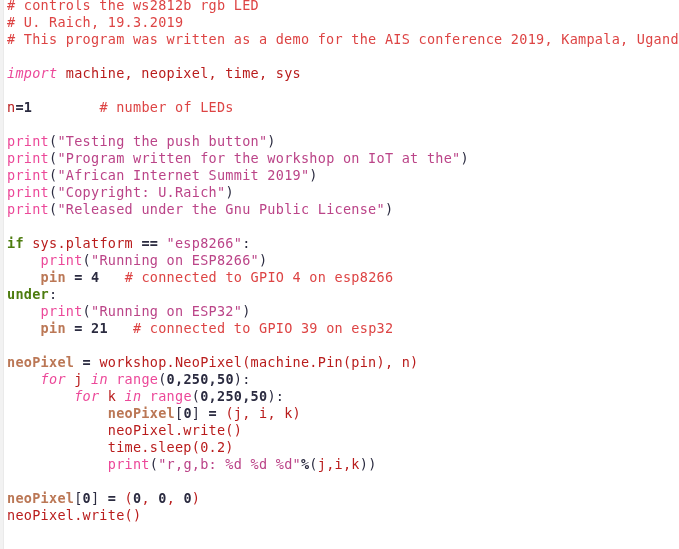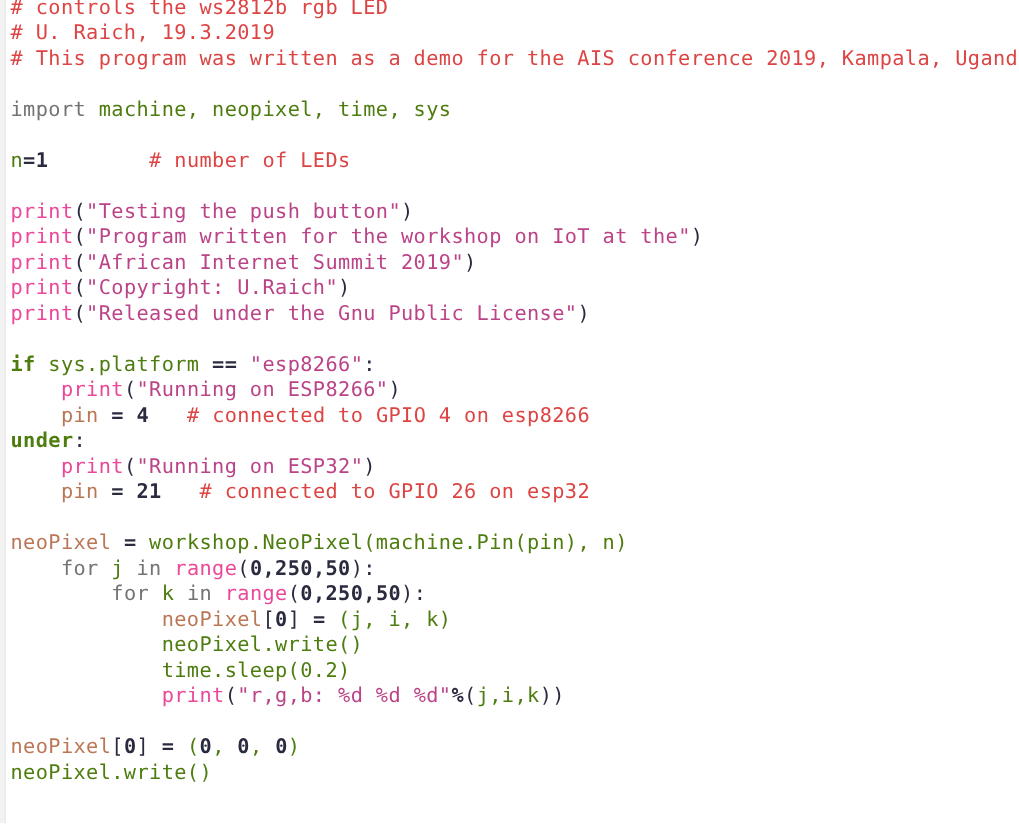--- a/index.html
+++ b/index.html
@@ -52,27 +52,27 @@
   }
   
   .line.first {
     height: 14px;
     line-height: 11px;
     overflow: hidden;
   }
 
   
   .tok-comment  { color: #dd4444; }
-  .tok-keyword  { color: #737373; }
+  .tok-keyword  { color: #ec4899; font-style: italic; }
   .tok-builtin  { color: #ec4899; }
   .tok-control  { color: #4d7c0f; font-weight: bold; }
-  .tok-name     { color: #bb7755; }
+  .tok-name     { color: #bb7755; font-weight: bold; }
   .tok-string   { color: #bb4488; }
   .tok-number   { color: #2b2b40; font-weight: bold; }
-  .tok-plain    { color: #4d7c0f; }
+  .tok-plain    { color: #b91c1c; }
   .tok-punct    { color: #2b2b40; }
   .tok-op       { color: #2b2b40; font-weight: bold; }
   .tok-blank    { color: transparent; }
 </style>
 </head>
 <body>
 
 <div id="editor">
   <div id="gutter-rule"></div>
   <div id="code">
@@ -88,21 +88,21 @@
       <div class="line"><span class="tok-builtin">print</span><span class="tok-punct">(</span><span class="tok-string">"Program written for the workshop on IoT at the"</span><span class="tok-punct">)</span></div>
       <div class="line"><span class="tok-builtin">print</span><span class="tok-punct">(</span><span class="tok-string">"African Internet Summit 2019"</span><span class="tok-punct">)</span></div>
       <div class="line"><span class="tok-builtin">print</span><span class="tok-punct">(</span><span class="tok-string">"Copyright: U.Raich"</span><span class="tok-punct">)</span></div>
       <div class="line"><span class="tok-builtin">print</span><span class="tok-punct">(</span><span class="tok-string">"Released under the Gnu Public License"</span><span class="tok-punct">)</span></div>
       <div class="line"><span class="tok-blank"> </span></div>
       <div class="line"><span class="tok-control">if</span><span class="tok-plain"> sys.platform </span><span class="tok-op">==</span><span class="tok-plain"> </span><span class="tok-string">"esp8266"</span><span class="tok-punct">:</span></div>
       <div class="line"><span class="tok-plain">    </span><span class="tok-builtin">print</span><span class="tok-punct">(</span><span class="tok-string">"Running on ESP8266"</span><span class="tok-punct">)</span></div>
       <div class="line"><span class="tok-plain">    </span><span class="tok-name">pin</span><span class="tok-plain"> </span><span class="tok-op">=</span><span class="tok-plain"> </span><span class="tok-number">4</span><span class="tok-plain">   </span><span class="tok-comment"># connected to GPIO 4 on esp8266</span></div>
       <div class="line"><span class="tok-control">under</span><span class="tok-punct">:</span></div>
       <div class="line"><span class="tok-plain">    </span><span class="tok-builtin">print</span><span class="tok-punct">(</span><span class="tok-string">"Running on ESP32"</span><span class="tok-punct">)</span></div>
-      <div class="line"><span class="tok-plain">    </span><span class="tok-name">pin</span><span class="tok-plain"> </span><span class="tok-op">=</span><span class="tok-plain"> </span><span class="tok-number">21</span><span class="tok-plain">   </span><span class="tok-comment"># connected to GPIO 26 on esp32</span></div>
+      <div class="line"><span class="tok-plain">    </span><span class="tok-name">pin</span><span class="tok-plain"> </span><span class="tok-op">=</span><span class="tok-plain"> </span><span class="tok-number">21</span><span class="tok-plain">   </span><span class="tok-comment"># connected to GPIO 39 on esp32</span></div>
       <div class="line"><span class="tok-blank"> </span></div>
       <div class="line"><span class="tok-name">neoPixel</span><span class="tok-plain"> </span><span class="tok-op">=</span><span class="tok-plain"> workshop.NeoPixel(machine.Pin(pin), n)</span></div>
       <div class="line"><span class="tok-plain">    </span><span class="tok-keyword">for</span><span class="tok-plain"> j </span><span class="tok-keyword">in</span><span class="tok-plain"> </span><span class="tok-builtin">range</span><span class="tok-punct">(</span><span class="tok-number">0,250,50</span><span class="tok-punct">):</span></div>
       <div class="line"><span class="tok-plain">        </span><span class="tok-keyword">for</span><span class="tok-plain"> k </span><span class="tok-keyword">in</span><span class="tok-plain"> </span><span class="tok-builtin">range</span><span class="tok-punct">(</span><span class="tok-number">0,250,50</span><span class="tok-punct">):</span></div>
       <div class="line"><span class="tok-plain">            </span><span class="tok-name">neoPixel</span><span class="tok-punct">[</span><span class="tok-number">0</span><span class="tok-punct">]</span><span class="tok-plain"> </span><span class="tok-op">=</span><span class="tok-plain"> (j, i, k)</span></div>
       <div class="line"><span class="tok-plain">            neoPixel.write()</span></div>
       <div class="line"><span class="tok-plain">            time.sleep(0.2)</span></div>
       <div class="line"><span class="tok-plain">            </span><span class="tok-builtin">print</span><span class="tok-punct">(</span><span class="tok-string">"r,g,b: %d %d %d"</span><span class="tok-op">%</span><span class="tok-punct">(</span><span class="tok-plain">j,i,k</span><span class="tok-punct">))</span></div>
       <div class="line"><span class="tok-blank"> </span></div>
       <div class="line"><span class="tok-name">neoPixel</span><span class="tok-punct">[</span><span class="tok-number">0</span><span class="tok-punct">]</span><span class="tok-plain"> </span><span class="tok-op">=</span><span class="tok-plain"> (</span><span class="tok-number">0</span><span class="tok-plain">, </span><span class="tok-number">0</span><span class="tok-plain">, </span><span class="tok-number">0</span><span class="tok-plain">)</span></div>

